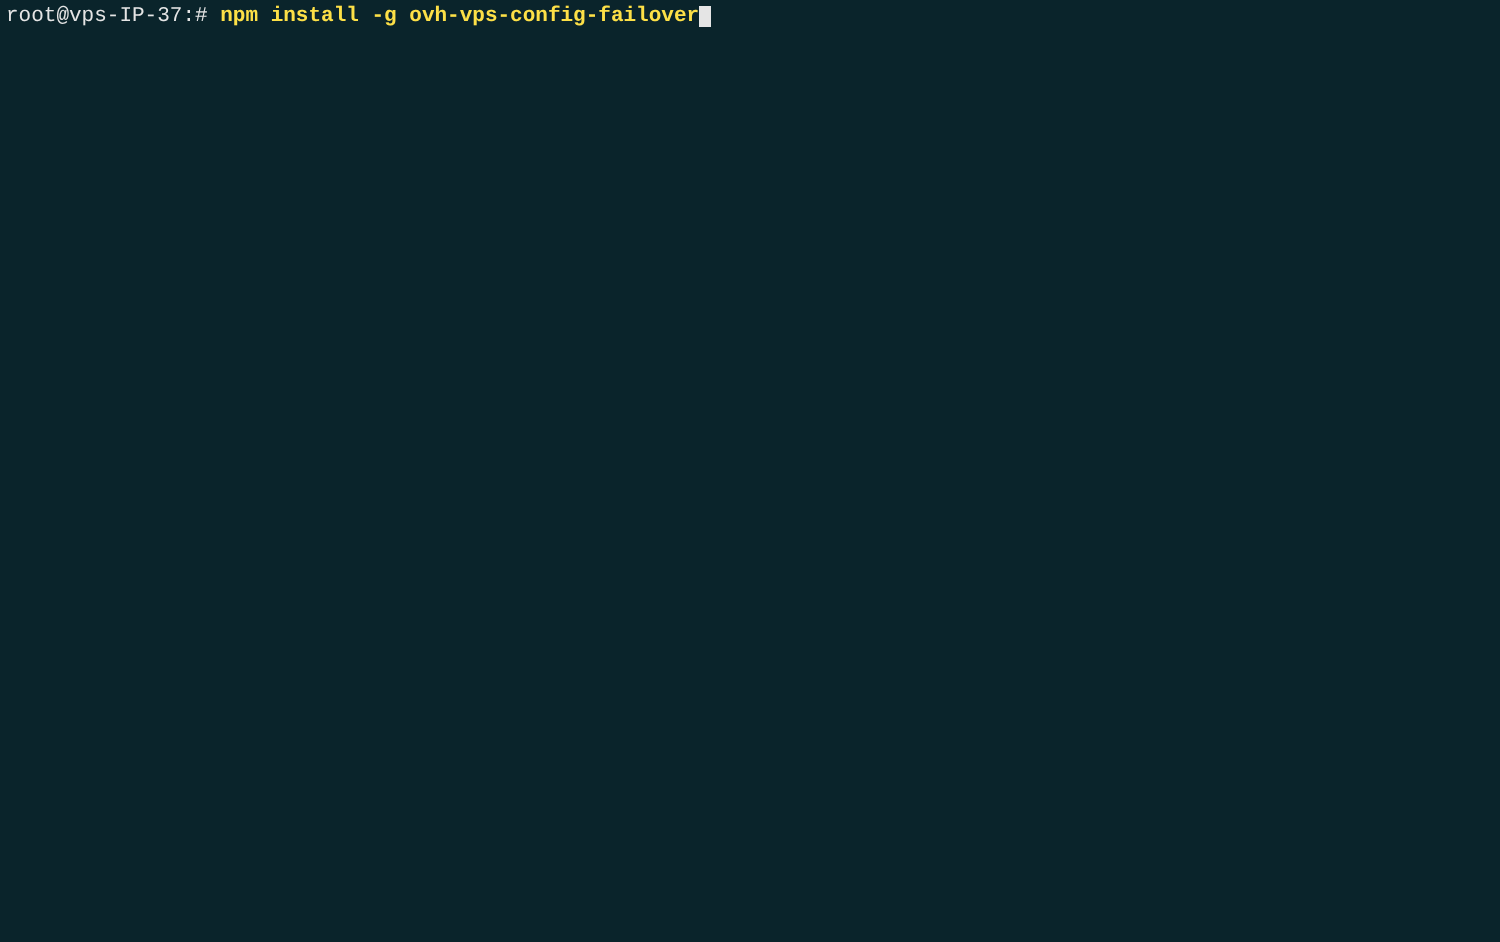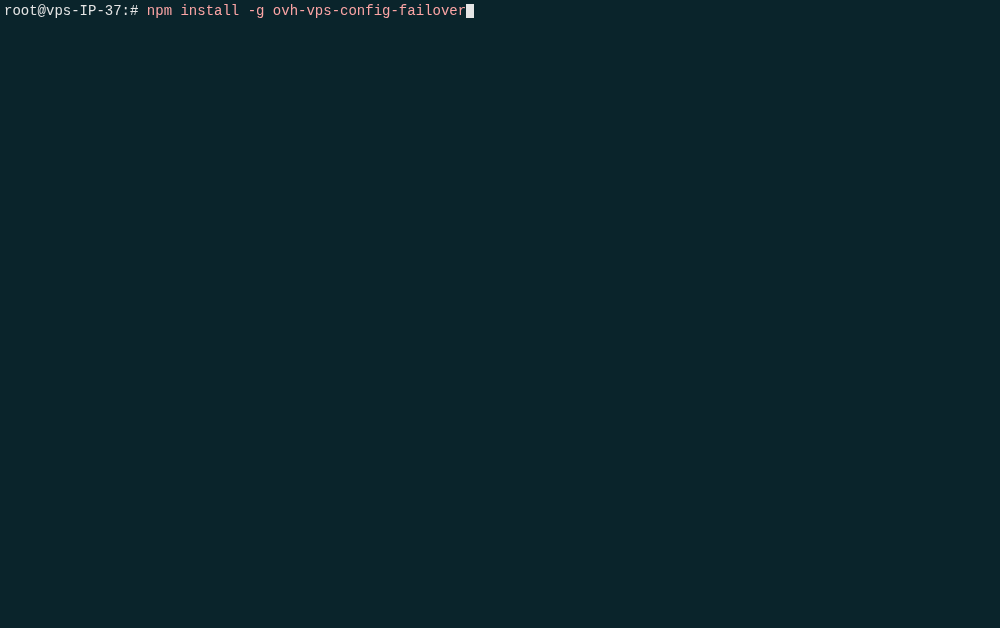--- a/index.html
+++ b/index.html
@@ -24,21 +24,22 @@
     .line {
       white-space: pre;
       line-height: 1.3;
       display: flex;
       align-items: center;
     }
     .prompt {
       color: #e5e5e5;
     }
     .command {
-      color: #fca5a5;
+      color: #fde047;
+      font-weight: bold;
     }
     .cursor {
       display: inline-block;
       width: 8px;
       height: 14px;
       background-color: #e5e5e5;
       vertical-align: middle;
       margin-left: 0px;
     }
   </style>

